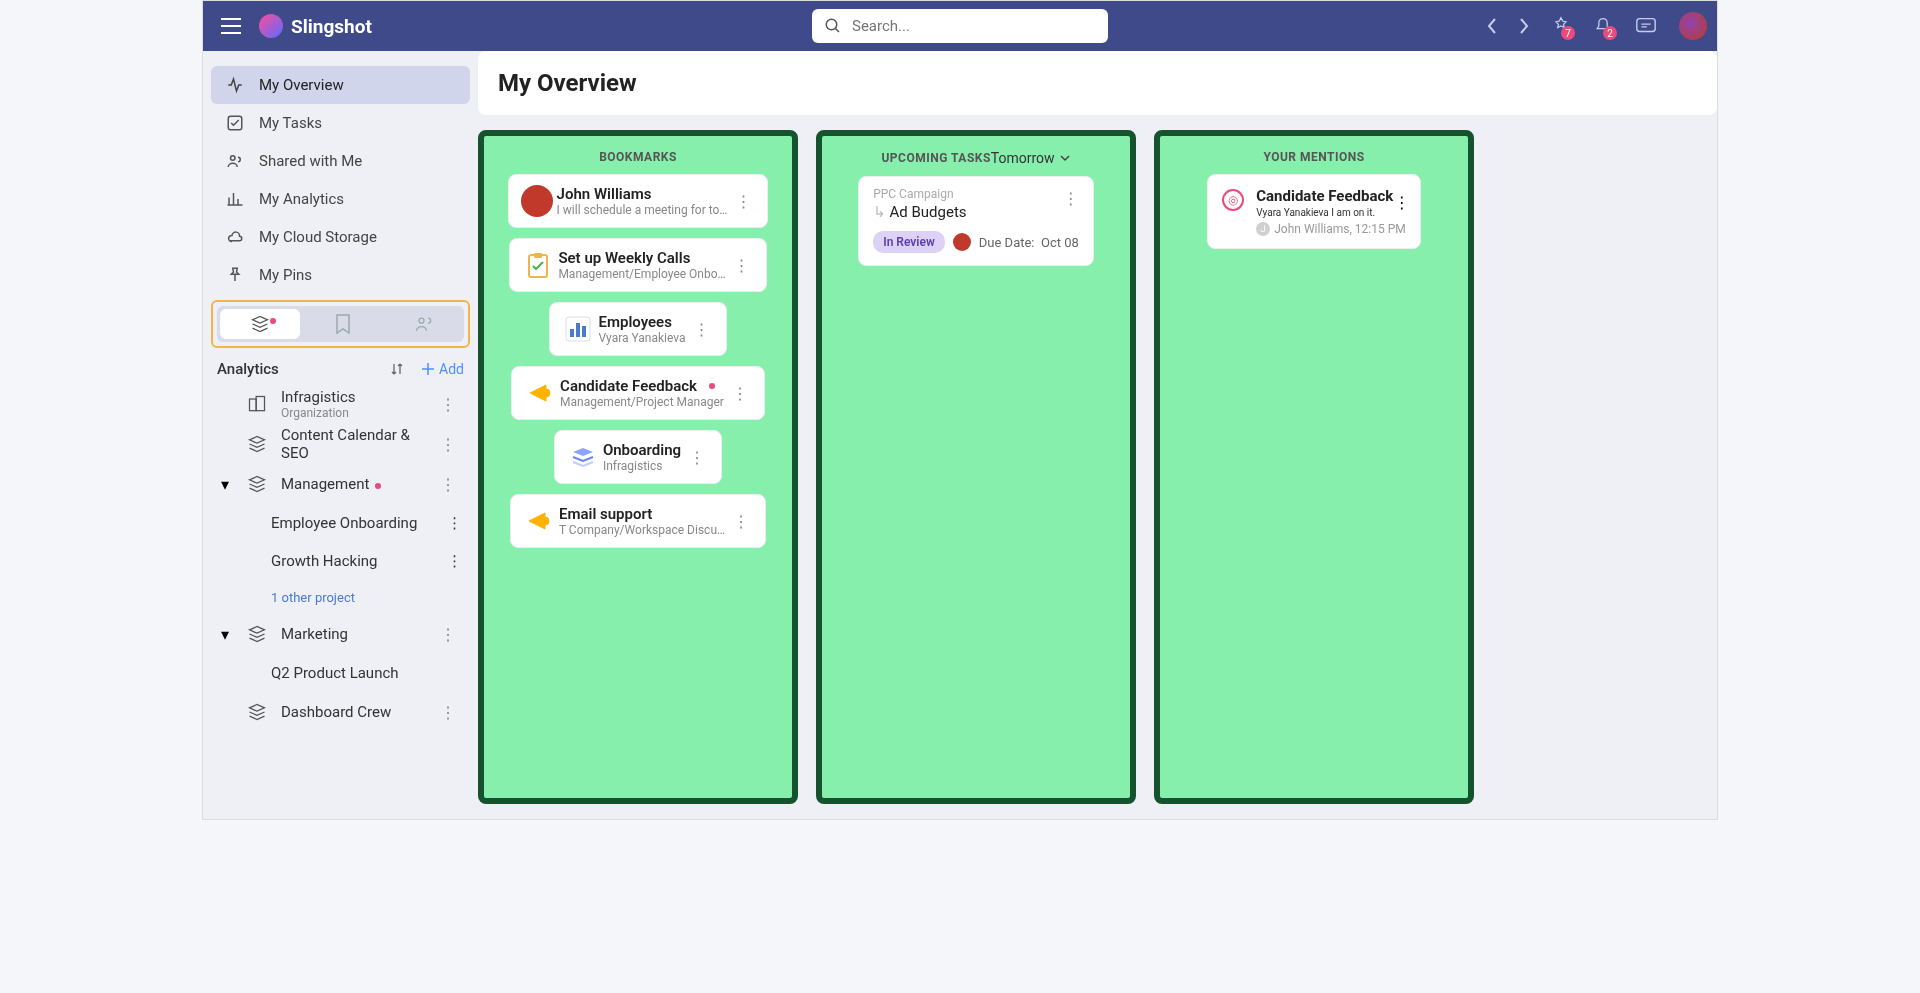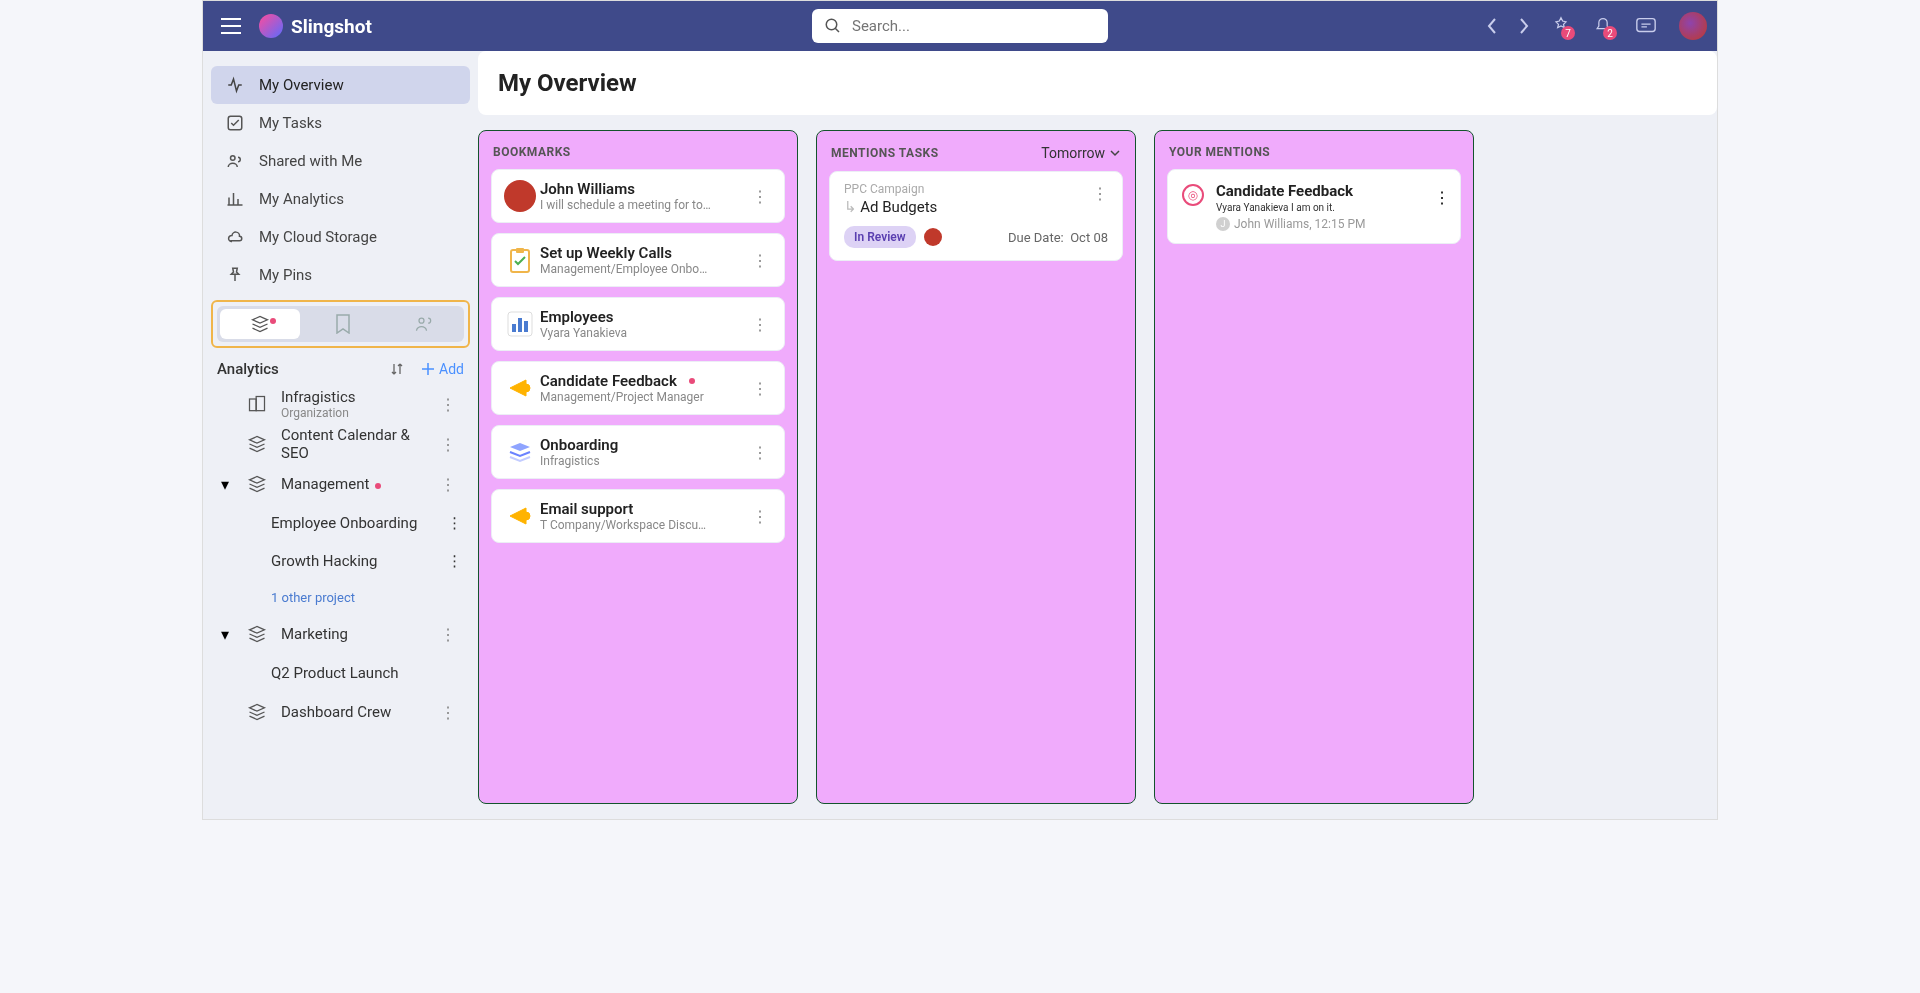--- a/index.html
+++ b/index.html
@@ -43,21 +43,21 @@
   .ws-child { padding-left:60px; font-size:15px; color:#333; height:38px; display:flex; align-items:center; }
   .ws-other { padding-left:60px; font-size:13px; color:#4a7bd0; height:34px; display:flex; align-items:center; }
   .ws-caret { width:12px; }
   .dot-inline { width:6px; height:6px; border-radius:50%; background:#e94b7a; display:inline-block; margin-left:6px; }
 
   
   .main { flex:1; padding:0 0 15px 0; display:flex; flex-direction:column; background:#eef0f6; min-width:0; }
   .page-head { background:#fff; border-radius:8px; margin:0 0 15px 0; padding:18px 20px; }
   .page-title { font-size:24px; font-weight:700; color:#222; }
   .cols { flex:1; display:flex; gap:18px; padding:0 0px; min-height:0; }
-  .col { background:#f0abfc; border-radius:8px; padding:10px 12px; display:flex; flex-direction:column; border:1px solid #14532d; }
+  .col { background:#86efac; border-radius:8px; padding:10px 12px; display:flex; flex-direction:column; border:6px solid #14532d;align-items:center; }
   .col1 { width:320px; }
   .col2 { width:320px; }
   .col3 { width:320px; }
   .col-head { display:flex; align-items:center; margin:4px 2px 10px 2px; }
   .col-title { font-size:12px; font-weight:700; color:#555; letter-spacing:0.5px; }
   .col-right { margin-left:auto; font-size:14px; color:#333; display:flex; align-items:center; gap:4px; cursor:pointer; }
 
   .card { background:#fff; border-radius:8px; padding:10px 12px; margin-bottom:10px; display:flex; align-items:center; gap:4px; position:relative; border:1px solid #eceef5; }
   .card .cic { width:32px; height:32px; border-radius:6px; display:flex; align-items:center; justify-content:center; flex-shrink:0; }
   .card .cic.avatar2 { border-radius:50%; background:#c0392b; }
@@ -395,21 +395,21 @@
             <div style="flex:1;min-width:0">
               <div class="ctitle">Email support</div>
               <div class="csub">T Company/Workspace Discu…</div>
             </div>
             <span class="cmore">⋮</span>
           </div>
         </div>
 
         <div class="col col2">
           <div class="col-head">
-            <span class="col-title">MENTIONS TASKS</span>
+            <span class="col-title">UPCOMING TASKS</span>
             <span class="col-right">
                 <span>Tomorrow</span>
                 <svg width="12" height="12" viewBox="0 0 12 12">
                   <path d="M2 4l4 4 4-4" stroke="#444" stroke-width="1.5" fill="none"></path>
                 </svg>
               </span>
           </div>
           <div class="task-card" style="position:relative">
             <span class="task-more">⋮</span>
             <div class="task-parent">PPC Campaign</div>

